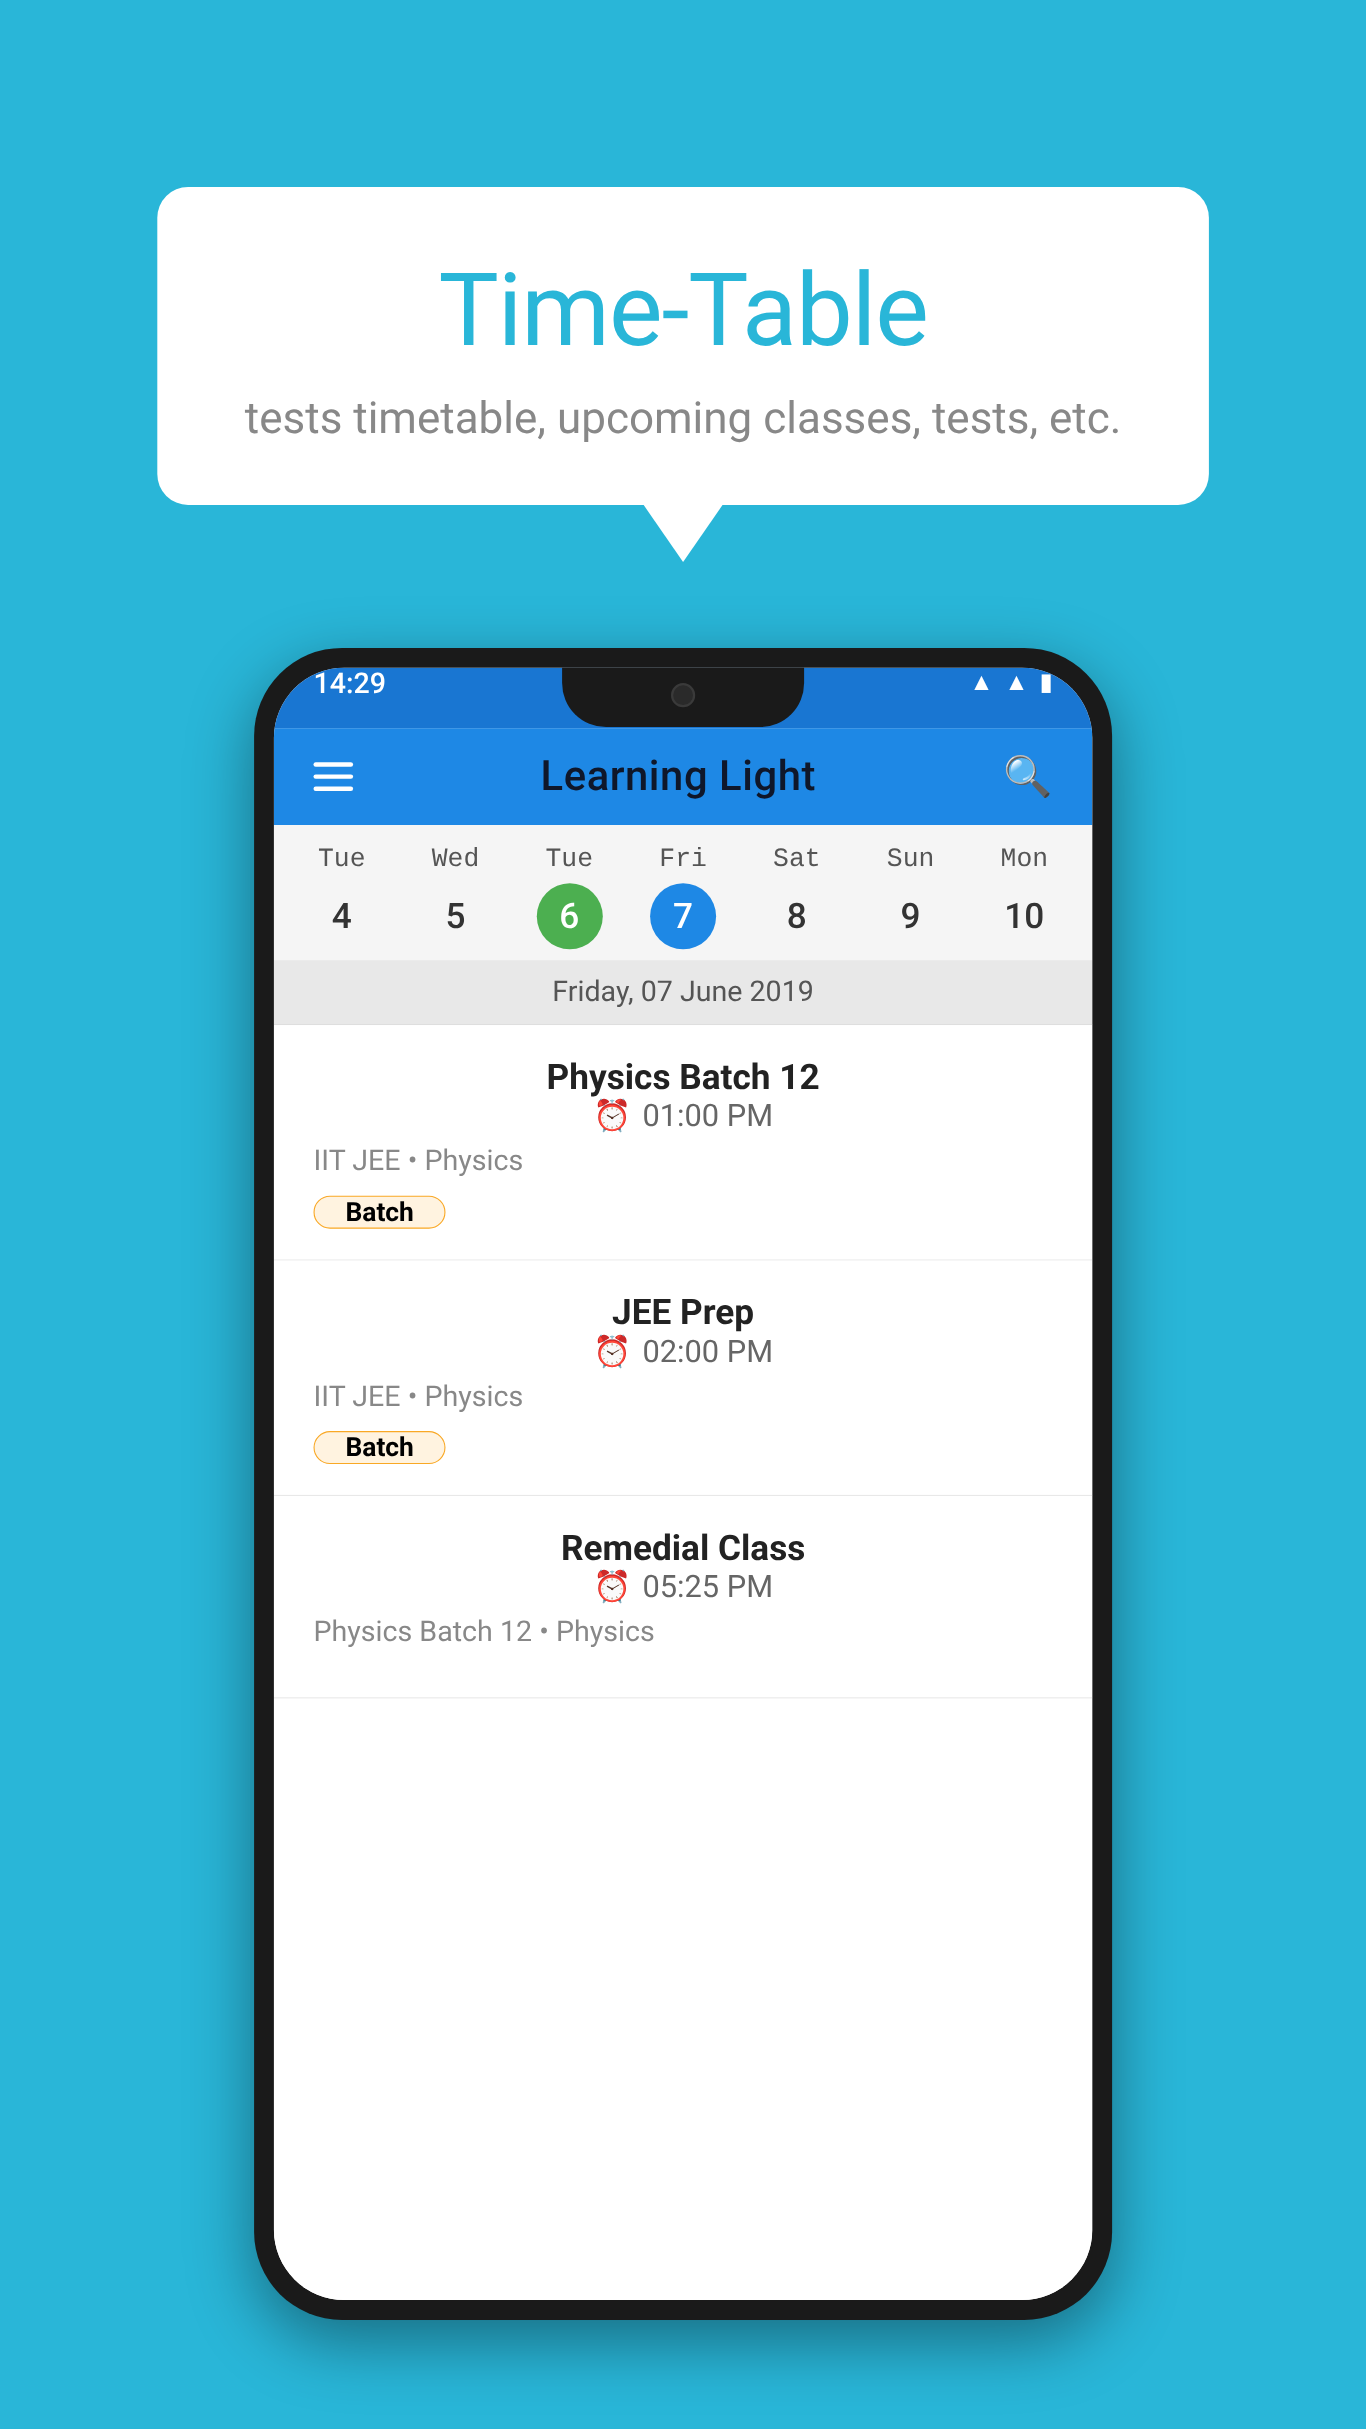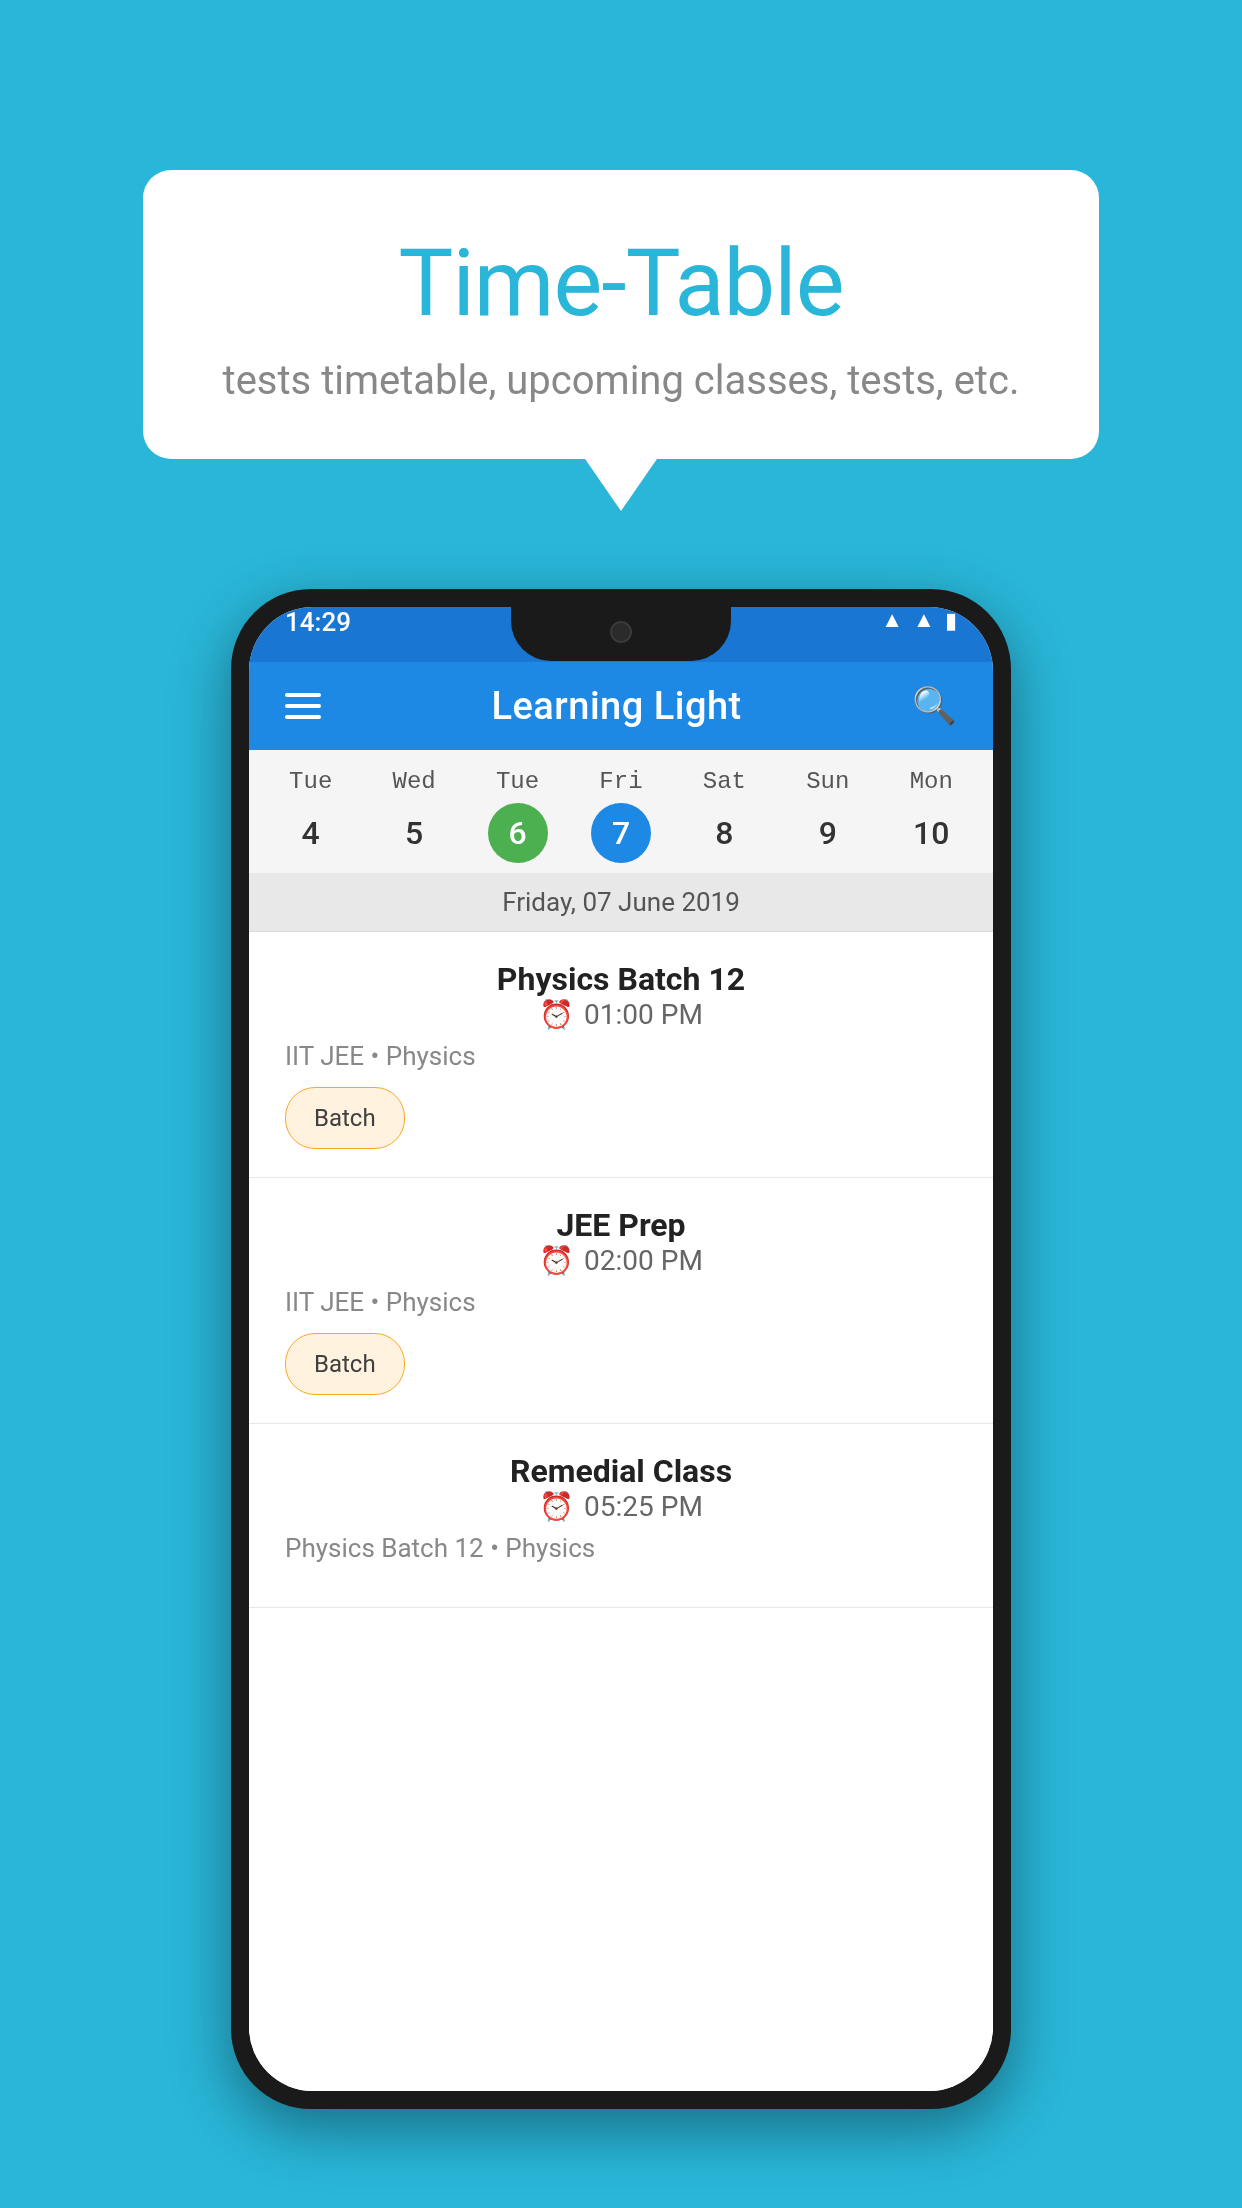--- a/index.html
+++ b/index.html
@@ -165,21 +165,21 @@
 
     .hamburger span {
       display: block;
       width: 36px;
       height: 4px;
       background: white;
       border-radius: 2px;
     }
 
     .app-title {
-      color: #ffffff;
+      color: #0f172a;
       font-size: 38px;
       font-weight: 500;
       letter-spacing: 0.5px;
     }
 
     .search-icon-btn {
       color: white;
       font-size: 36px;
       cursor: pointer;
     }
@@ -283,26 +283,26 @@
 
     .schedule-meta {
       font-size: 26px;
       color: #888;
       margin-bottom: 16px;
     }
 
     .batch-badge {
       display: inline-block;
       background: #FFF3E0;
-      color: #404040;
+      color: #000000;
       border: 1.5px solid #F9A825;
       border-radius: 30px;
-      padding: 16px 28px;
+      padding: 0 28px;
       font-size: 24px;
-      font-weight: 400;
+      font-weight: 700;
     }
   </style>
 </head>
 <body>
 
 <div class="speech-bubble-container">
   <div class="speech-bubble">
     <div class="speech-bubble-title">Time-Table</div>
     <div class="speech-bubble-subtitle">tests timetable, upcoming classes, tests, etc.</div>
   </div>

